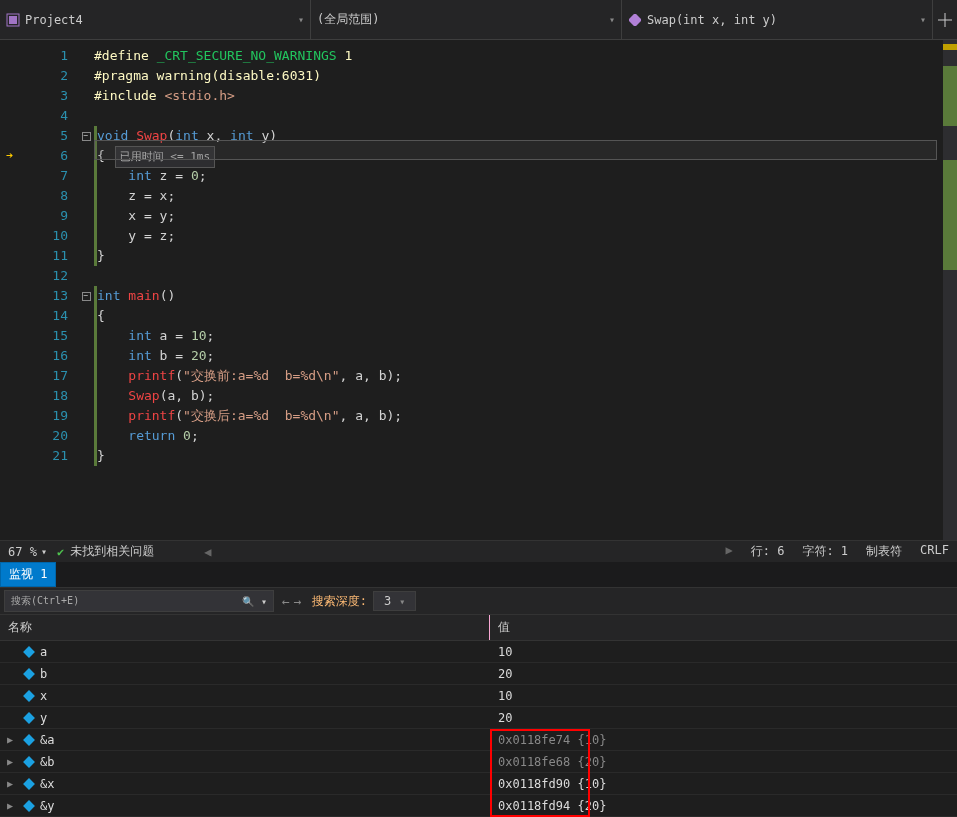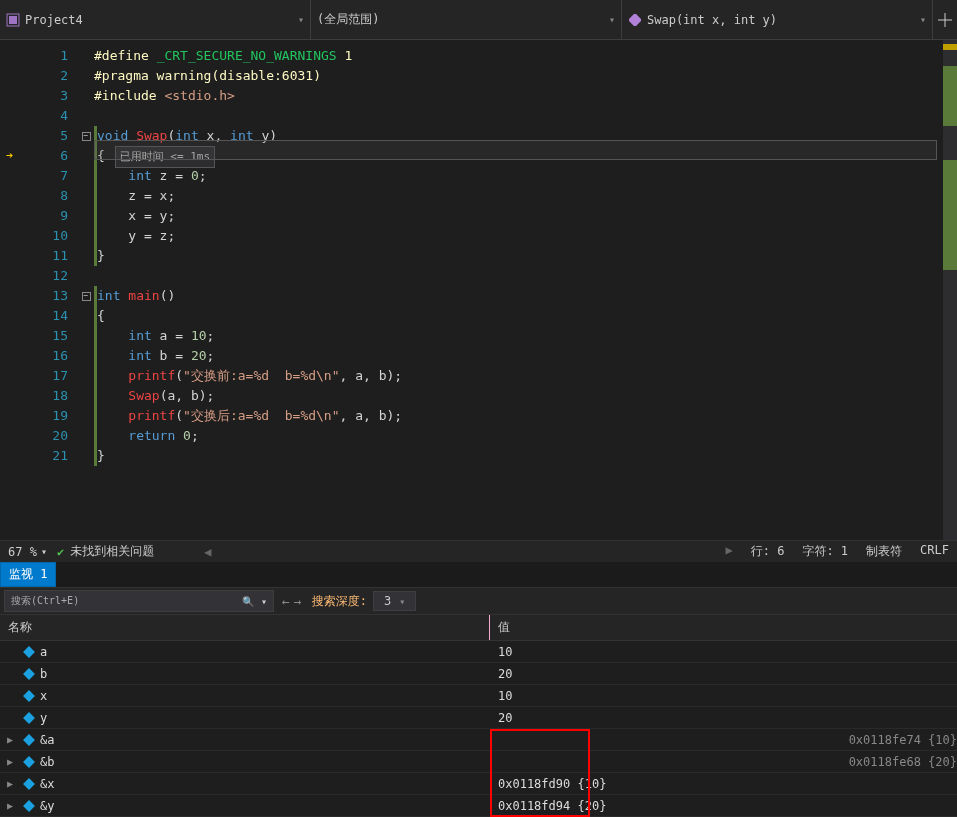--- a/index.html
+++ b/index.html
@@ -167,21 +167,21 @@
   .wrow {
     display: flex;
     height: 22px;
     align-items: center;
     border-bottom: 1px solid #2a2a2a;
   }
   .wrow .exp { width:20px; text-align:center; color:#888; font-size:10px; }
   .wrow .ico { width:18px; display:flex; align-items:center; justify-content:center; }
   .wrow .nm { flex:0 0 452px; color:#dcdcdc; padding-left:2px; }
   .wrow .val { flex:1; color:#dcdcdc; padding-left:8px; position:relative; }
-  .wrow .val.gray { color:#888;text-align:right; }
+  .wrow .val.gray { color:#888; }
   .cube { width:12px; height:12px; background:#1ba1e2; transform: rotate(45deg) scale(0.7); }
   .redbox {
     position: absolute;
     border: 2px solid #ff0000;
     pointer-events: none;
   }
   .fold-box { border:1px solid #888; width:9px; height:9px; display:flex; align-items:center; justify-content:center; font-size:8px; line-height:8px; color:#ccc;}
 </style>
 </head>
 <body>

